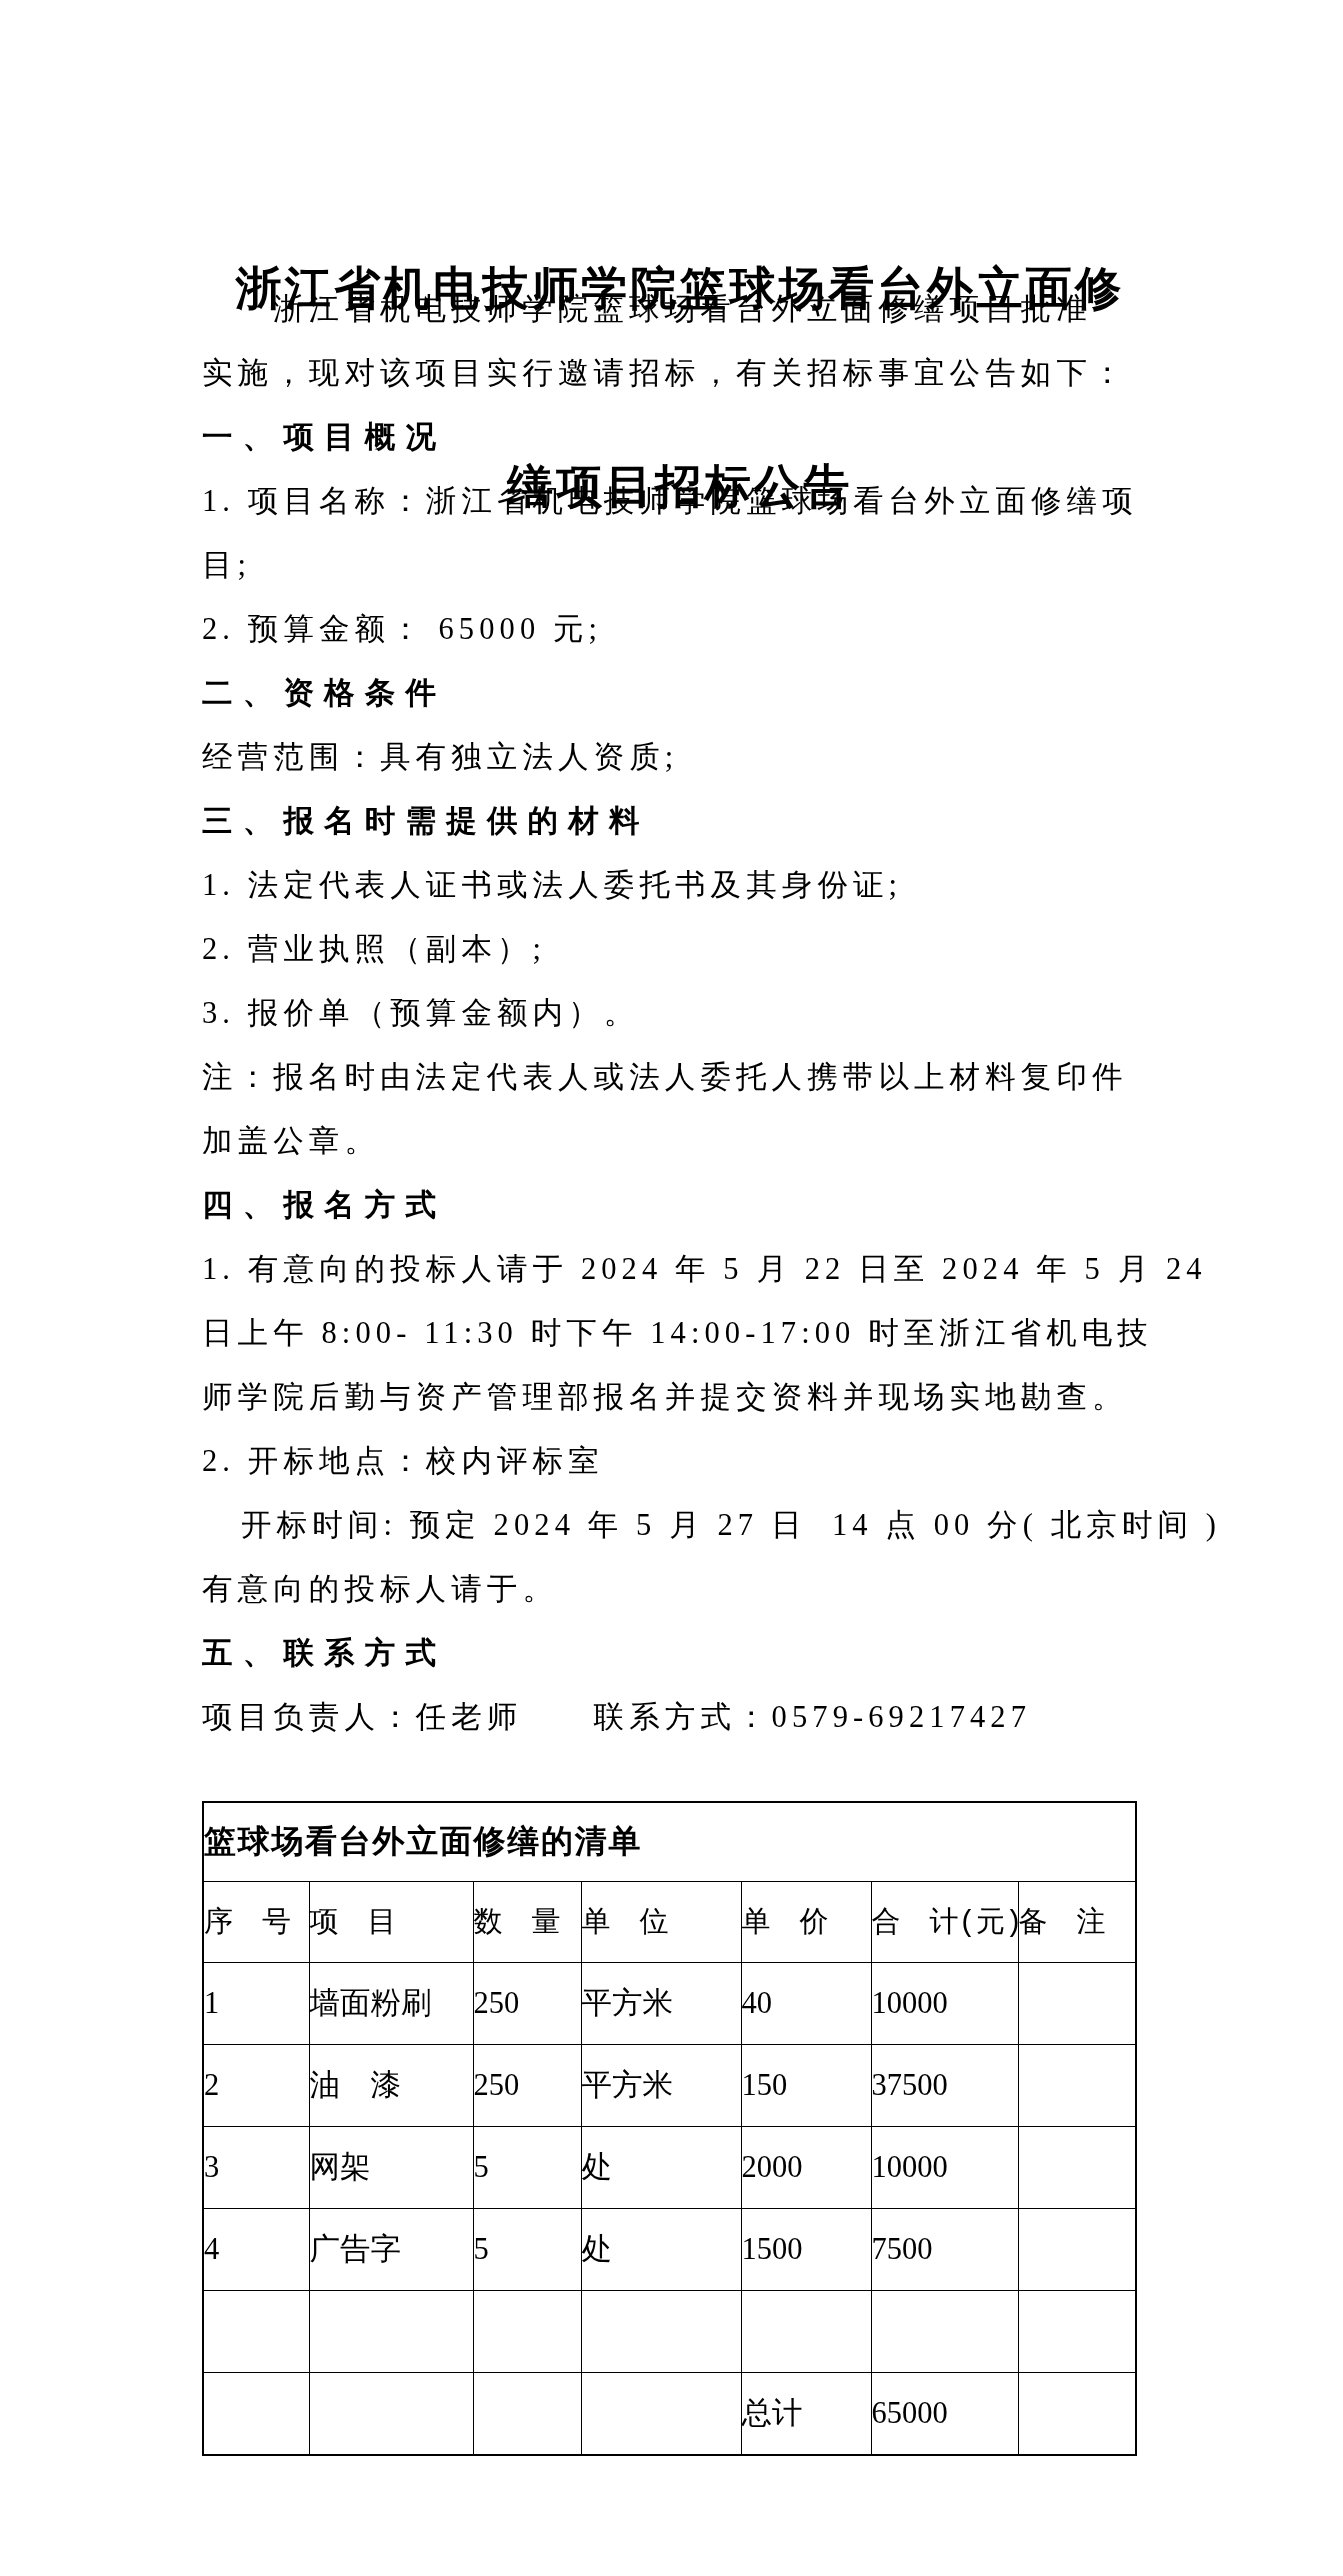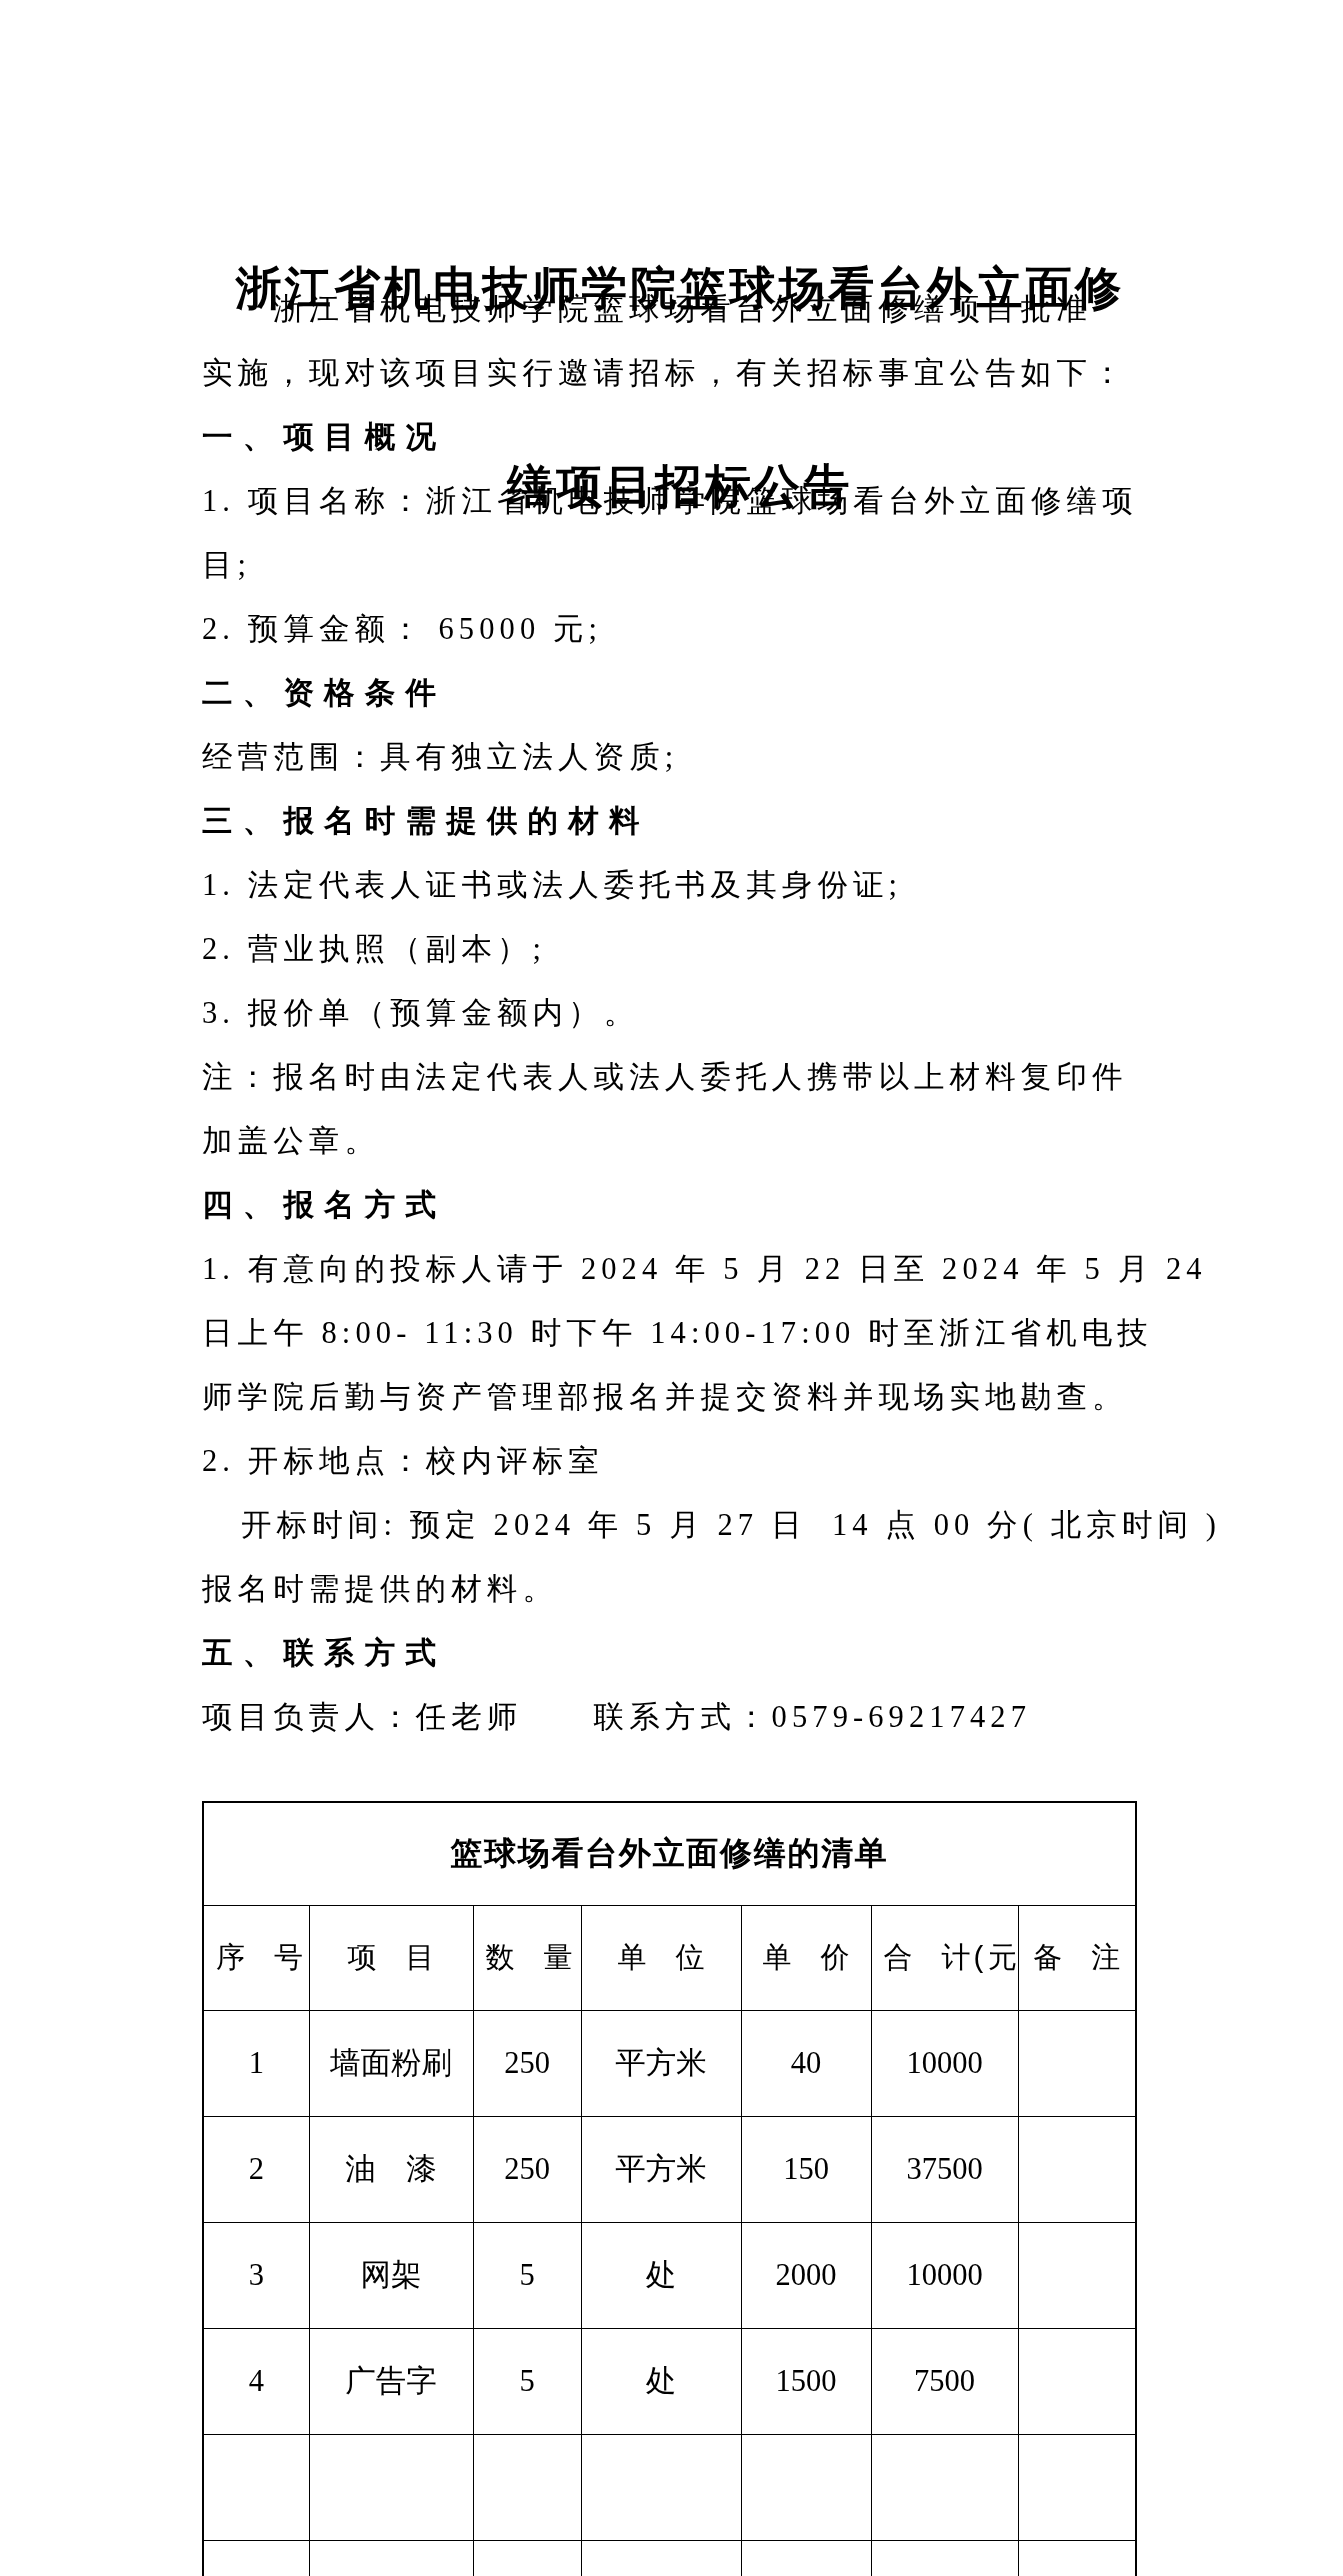--- a/index.html
+++ b/index.html
@@ -33,24 +33,24 @@
   .line--indent1{padding-left:39px;}
 
   
   .inv-table-wrap{position:absolute;left:202px;top:1801px;}
   table.inv{
     border-collapse:collapse;table-layout:fixed;
     width:933px;border:2.5px solid #000;
   }
   table.inv td,table.inv th{
     border:1.7px solid #000;
-    text-align:center;vertical-align:middle;
+    vertical-align:middle;
     font-weight:normal;font-size:30.5px;
     overflow:hidden;white-space:pre;
-    padding:12px;
+    padding:0;
   }
   tr.t-title td{height:78px;font-size:32px;font-weight:bold;letter-spacing:1.7px;}
   tr.t-head td{height:80px;font-size:29px;font-family:Liberation Mono, monospace;}
   tr.t-row td{height:81px;}
 </style>
 </head>
 <body>
 
 <div class="page">
 
@@ -73,21 +73,21 @@
     <div class="line">2. 营业执照（副本）;</div>
     <div class="line">3. 报价单（预算金额内）。</div>
     <div class="line">注：报名时由法定代表人或法人委托人携带以上材料复印件</div>
     <div class="line">加盖公章。</div>
     <div class="line line--heading">四、报名方式</div>
     <div class="line">1. 有意向的投标人请于 2024 年 5 月 22 日至 2024 年 5 月 24</div>
     <div class="line">日上午 8:00- 11:30 时下午 14:00-17:00 时至浙江省机电技</div>
     <div class="line">师学院后勤与资产管理部报名并提交资料并现场实地勘查。</div>
     <div class="line">2. 开标地点：校内评标室</div>
     <div class="line line--indent1">开标时间: 预定 2024 年 5 月 27 日  14 点 00 分( 北京时间 )</div>
-    <div class="line">报名时需提供的材料。</div>
+    <div class="line">有意向的投标人请于。</div>
     <div class="line line--heading">五、联系方式</div>
     <div class="line">项目负责人：任老师　　联系方式：0579-69217427</div>
   </div>
 
   <div class="inv-table-wrap">
     <table class="inv">
       <colgroup>
         <col style="width:106px">
           <col style="width:164px">
           <col style="width:108px">

